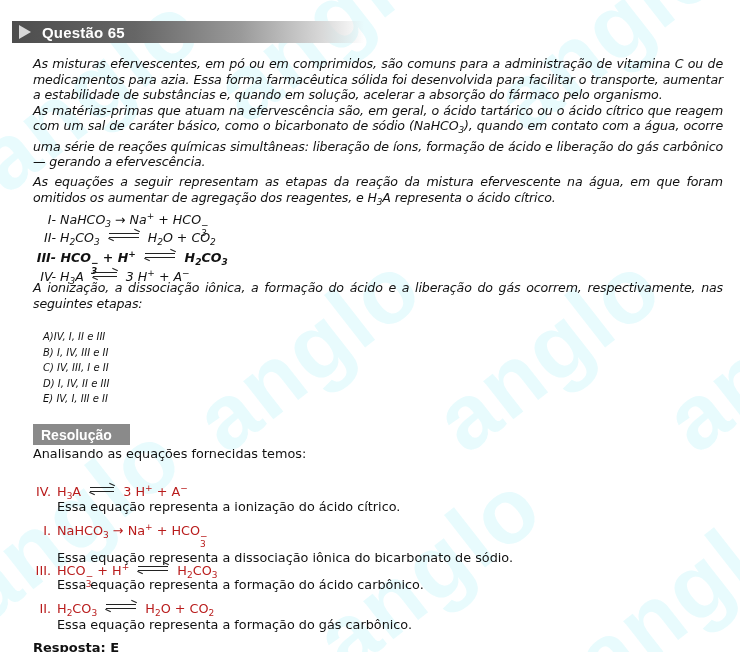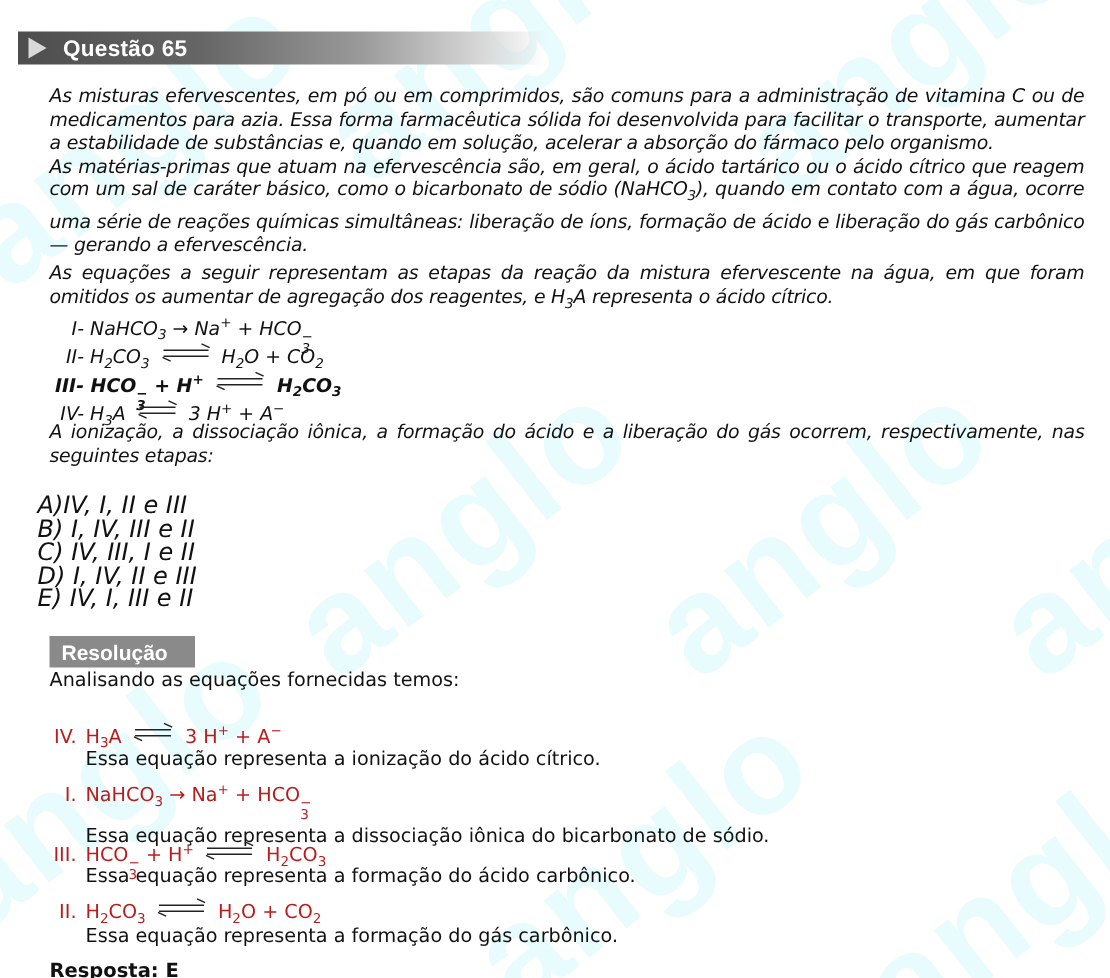--- a/index.html
+++ b/index.html
@@ -53,21 +53,21 @@
     }
     .harpoon::before, .harpoon::after {
       content:""; position:absolute; left: 2px; right: 2px; height: 1.2px; background:#222;
     }
     .harpoon::before { top: 1px; }
     .harpoon::after { top: 5px; }
     .harpoon i.t { position:absolute; right:1px; top:-2px; width:6px; height:1.2px; background:#222; transform: rotate(25deg); }
     .harpoon i.b { position:absolute; left:1px; top:7px; width:6px; height:1.2px; background:#222; transform: rotate(25deg); }
     .harpoon.short { width: 28px; }
 
-    .options { position: absolute; left: 25px; top: 329px; font-style: italic; font-size: 16px; line-height: 15.5px; }
+    .options { position: absolute; left: 43px; top: 329px; font-style: italic; font-size: 10px; line-height: 15.5px; }
     .options div { height: 15.5px; }
 
     .res-box {
       position: absolute; left: 33px; top: 424px; width: 97px; height: 21px;
       background: #8a8a8a; color: #fff; font-weight: bold; font-size: 14px;
       font-family: "Liberation Sans", sans-serif; display:flex; align-items:center; padding-left: 8px; box-sizing: border-box;
     }
     .res-text { position:absolute; left: 33px; font-size: 12.8px; color:#111; white-space: nowrap; font-family: "DejaVu Sans", sans-serif; }
     .res-eq { position:absolute; font-size: 12.8px; color:#b91c1c; white-space: nowrap; }
     .res-eq .num { display:inline-block; width: 24px; text-align: right; margin-right: 6px; }

